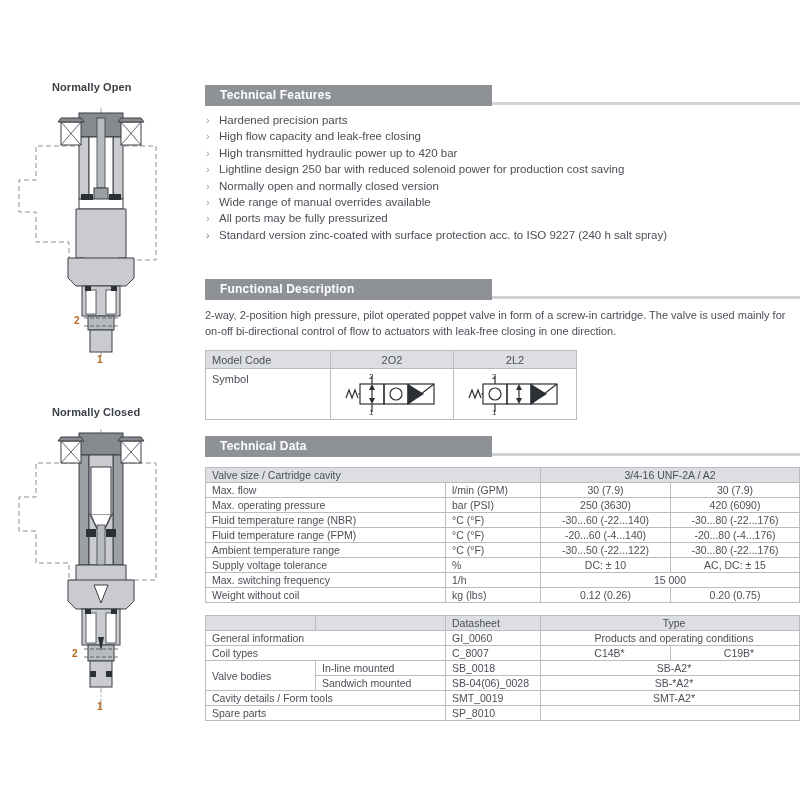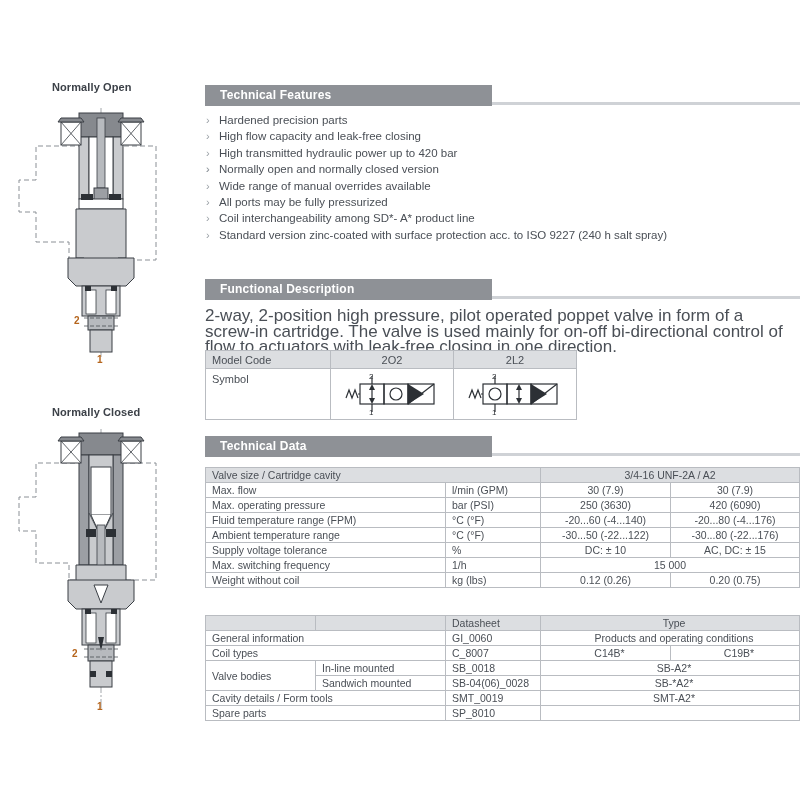--- a/index.html
+++ b/index.html
@@ -102,21 +102,21 @@
     left: 1px;
     top: 0;
     color: #9aa0a6;
     font-size: 11px;
   }
 
   .body-text {
     position: absolute;
     left: 5px;
     width: 588px;
-    font-size: 17px;
+    font-size: 11px;
     line-height: 15.5px;
     color: #4a4f56;
   }
 
   
   table.dt {
     position: absolute;
     border-collapse: collapse;
     font-size: 11px;
     color: #4a4f56;
@@ -283,25 +283,25 @@
   <div class="section-head" style="position:absolute; left:0; top:85px; width:600px;">
     <div class="bar"></div>
     <div class="bar-label">Technical Features</div>
     <div class="rule"></div>
   </div>
 
   <ul class="feature-list" style="top:112px;">
     <li><span class="chev">›</span><span>Hardened precision parts</span></li>
     <li><span class="chev">›</span><span>High flow capacity and leak-free closing</span></li>
     <li><span class="chev">›</span><span>High transmitted hydraulic power up to 420 bar</span></li>
-    <li><span class="chev">›</span></li>
+    <li><span class="chev">›</span><span>Lightline design 250 bar with reduced solenoid power for production cost saving</span></li>
     <li><span class="chev">›</span><span>Normally open and normally closed version</span></li>
     <li><span class="chev">›</span><span>Wide range of manual overrides available</span></li>
     <li><span class="chev">›</span><span>All ports may be fully pressurized</span></li>
-    <li><span class="chev">›</span><span>Coil interchangeability among SD*- A* product line</span></li>
+    <li><span class="chev">›</span></li>
     <li><span class="chev">›</span><span>Standard version zinc-coated with surface protection acc. to ISO 9227 (240 h salt spray)</span></li>
   </ul>
 
   <div class="section-head" style="position:absolute; left:0; top:279px; width:600px;">
     <div class="bar"></div>
     <div class="bar-label">Functional Description</div>
     <div class="rule"></div>
   </div>
 
   <div class="body-text" style="top:308px;">2-way, 2-position high pressure, pilot operated poppet valve in form of a screw-in cartridge. The valve is used mainly for on-off bi-directional control of flow to actuators with leak-free closing in one direction.</div>
@@ -404,20 +404,26 @@
         <td class="ctr">30 (7.9)</td>
         <td class="ctr">30 (7.9)</td>
       </tr>
       <tr>
         <td class="pad-l">Max. operating pressure</td>
         <td class="pad-l">bar (PSI)</td>
         <td class="ctr">250 (3630)</td>
         <td class="ctr">420 (6090)</td>
       </tr>
       <tr>
+        <td class="pad-l">Fluid temperature range (NBR)</td>
+        <td class="pad-l">°C (°F)</td>
+        <td class="ctr">-30...60 (-22...140)</td>
+        <td class="ctr">-30...80 (-22...176)</td>
+      </tr>
+      <tr>
         <td class="pad-l">Fluid temperature range (FPM)</td>
         <td class="pad-l">°C (°F)</td>
         <td class="ctr">-20...60 (-4...140)</td>
         <td class="ctr">-20...80 (-4...176)</td>
       </tr>
       <tr>
         <td class="pad-l">Ambient temperature range</td>
         <td class="pad-l">°C (°F)</td>
         <td class="ctr">-30...50 (-22...122)</td>
         <td class="ctr">-30...80 (-22...176)</td>

